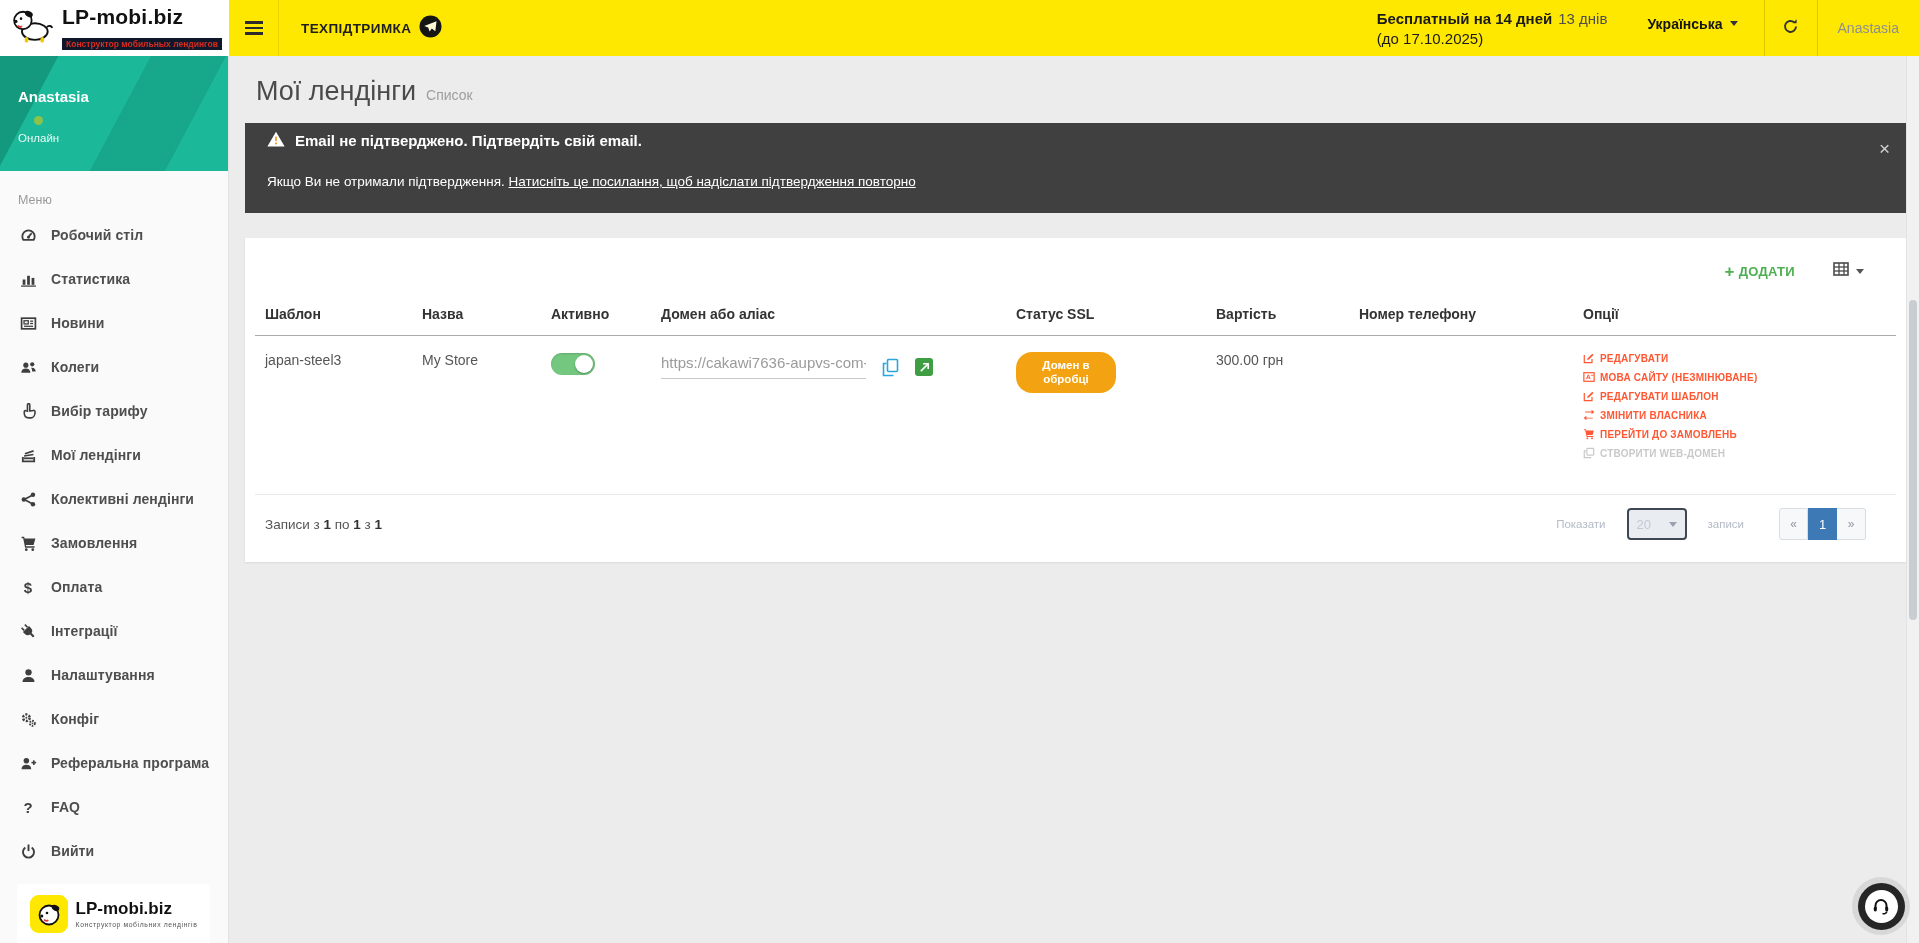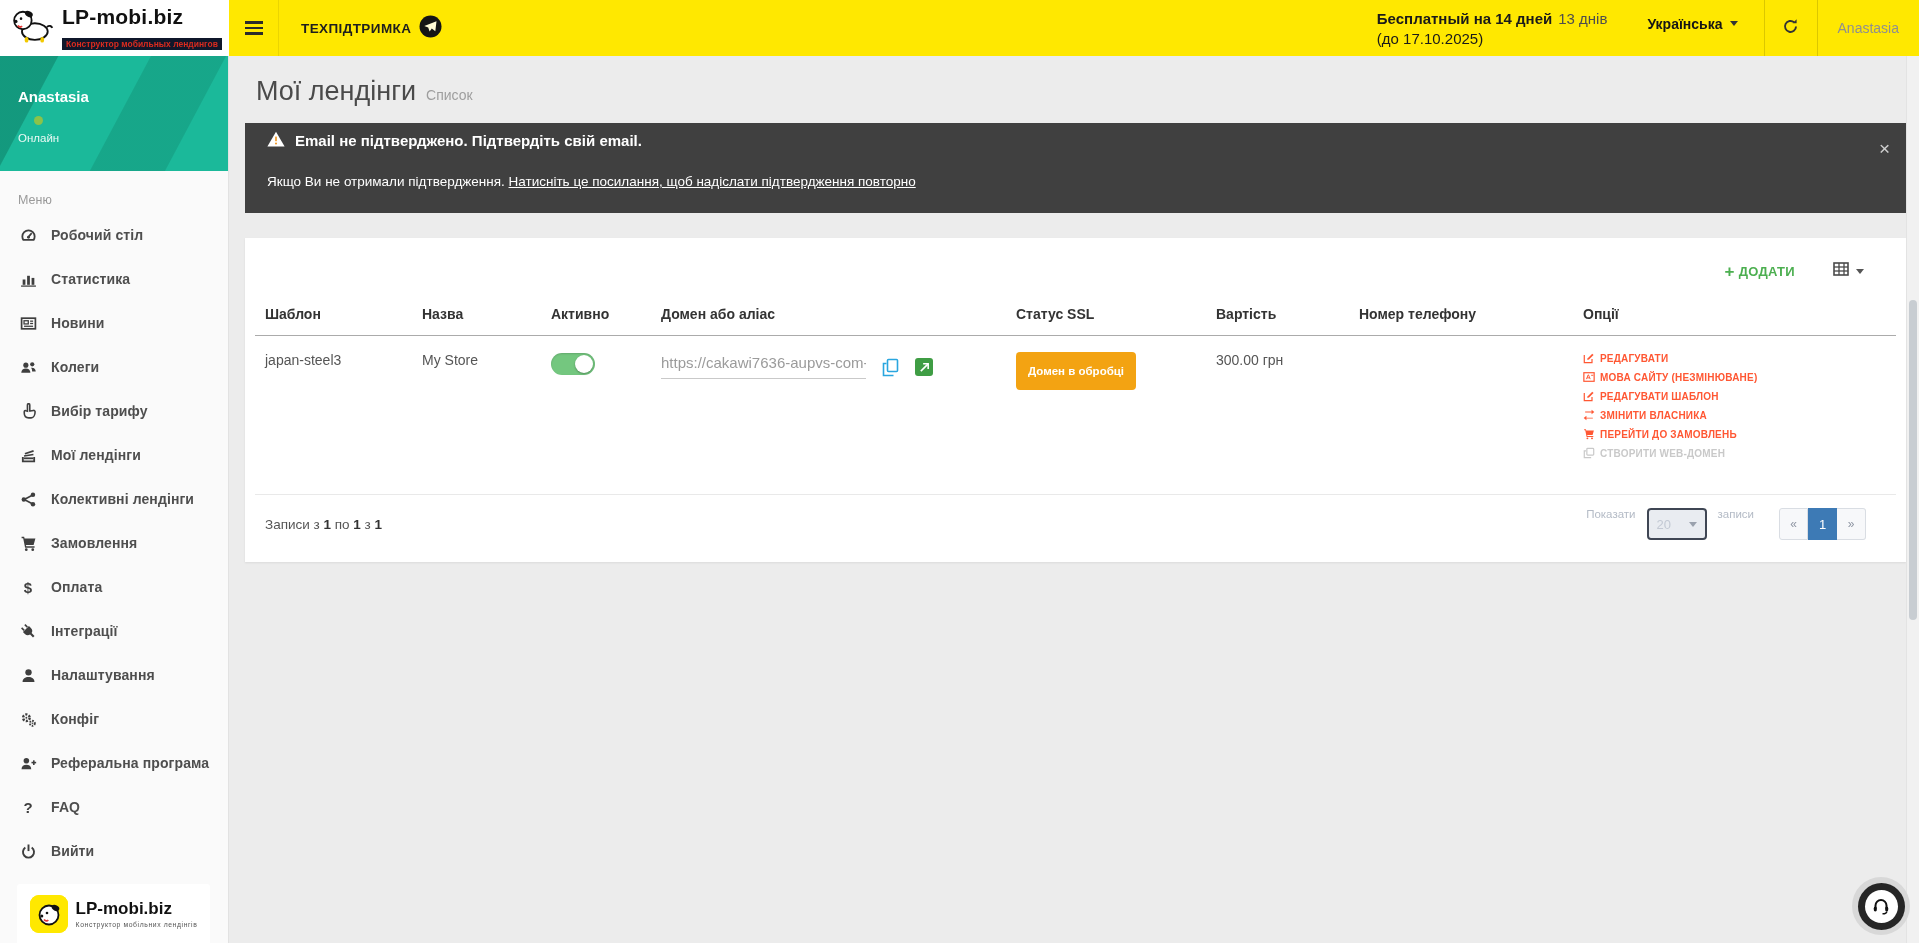--- a/index.html
+++ b/index.html
@@ -91,31 +91,31 @@
     box-shadow:inset 0 1px 2px rgba(0,0,0,.15); margin-top:1px; }
   .switch .knob { position:absolute; top:2px; right:2px; width:18px; height:18px;
     border-radius:50%; background:#fff; box-shadow:0 1px 2px rgba(0,0,0,.3); }
   .domain-wrap { display:flex; align-items:flex-start; gap:15px; }
   .domain-input { width:205px; border:none; border-bottom:1px solid #c9c9c9; background:transparent;
     color:#9b9b9b; font-size:15px; padding:2px 0 7px; outline:none;
     font-family:"Liberation Sans", sans-serif; white-space:nowrap; overflow:hidden; }
   .copy-btn { margin-top:6px; }
   .open-btn { margin-top:6px; width:18px; height:18px; border-radius:3px; background:#3f9d44;
     display:flex; align-items:center; justify-content:center; }
-  .ssl-badge { display:inline-block; width:120px; background:#f3a312; color:#fff; text-align:center;
-    font-size:11.5px; font-weight:700; line-height:1.25; padding:12px 10px; border-radius:4px; }
+  .ssl-badge { display:inline-block; width:100px; background:#f3a312; color:#fff; text-align:center;
+    font-size:11.5px; font-weight:700; line-height:1.25; padding:6px 10px; border-radius:16px; }
   .opt-line { display:flex; align-items:center; gap:5px; color:#ff5733; font-size:10px;
     font-weight:600; letter-spacing:.2px; margin-bottom:7px; white-space:nowrap; }
   .opt-line.disabled { color:#c9c9c9; }
 
   .card-footer { display:flex; align-items:center; justify-content:space-between;
     padding:13px 40px 20px 20px; }
   .records-info { font-size:13.5px; color:#555; }
   .records-info b { font-weight:700; color:#333; }
-  .footer-right { display:flex; align-items:flex-start; gap:11px; }
+  .footer-right { display:flex; align-items:center; gap:21px; }
   .muted-label { font-size:11.5px; color:#b4bbc6; }
   .size-select { width:60px; height:32px; background:#e9ecf1; border:2px solid #3f4654;
     border-radius:4px; display:flex; align-items:center; justify-content:space-between;
     padding:0 8px; }
   .size-value { font-size:13px; color:#c3c9d4; }
   .select-caret { width:0; height:0; border-left:4px solid transparent;
     border-right:4px solid transparent; border-top:5px solid #9aa1ad; }
   .pager { display:flex; margin-left:14px; }
   .page-btn { min-width:29px; height:32px; display:flex; align-items:center; justify-content:center;
     background:#f7f8fa; border:1px solid #d9dde3; color:#8f96a3; font-size:12px; padding:0 9px; }

